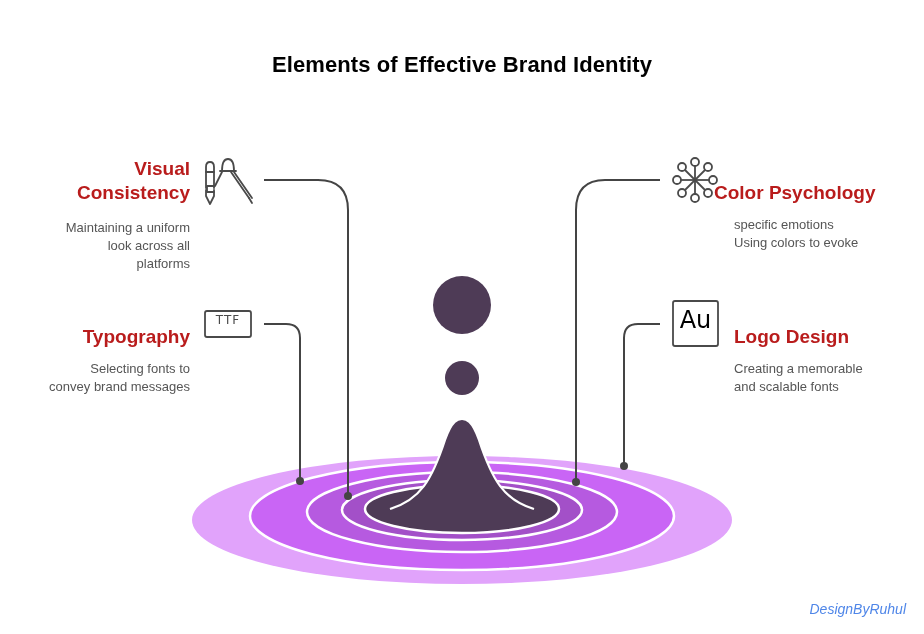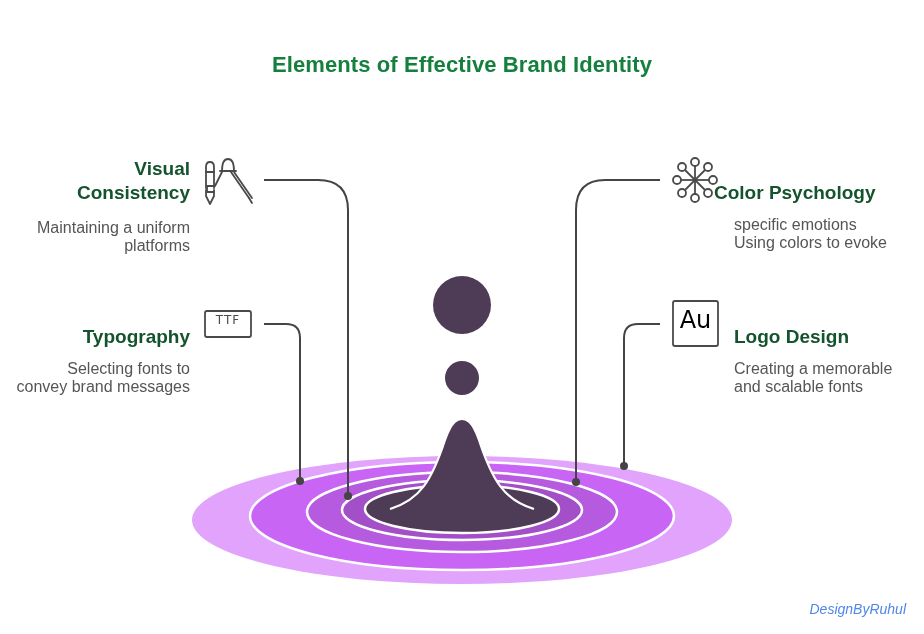--- a/index.html
+++ b/index.html
@@ -1,21 +1,21 @@
 <!DOCTYPE html>
 <html><head>
 <meta charset="utf-8">
 <style>
   html, body { margin: 0; padding: 0; background: #ffffff; }
   body { width: 924px; height: 634px; position: relative; overflow: hidden;
          font-family: "Liberation Sans", "DejaVu Sans", sans-serif; color: #4a4a4a; }
   .title { position: absolute; left: 0; width: 924px; top: 52px; text-align: center;
-           font-size: 22px; font-weight: bold; color: #15803d; letter-spacing: 0.1px; }
-  .item-title { position: absolute; font-size: 19px; font-weight: bold; color: #14532d; line-height: 24px; }
-  .item-desc { position: absolute; font-size: 16px; color: #555555; line-height: 18px; }
+           font-size: 22px; font-weight: bold; color: #000000; letter-spacing: 0.1px; }
+  .item-title { position: absolute; font-size: 19px; font-weight: bold; color: #b91c1c; line-height: 24px; }
+  .item-desc { position: absolute; font-size: 13px; color: #555555; line-height: 18px; }
   .right-align { text-align: right; }
   svg.canvas { position: absolute; left: 0; top: 0; }
   .watermark { position: absolute; right: 18px; top: 601px; font-size: 14px;
                font-style: italic; color: #4f86e8; }
 </style>
 </head>
 <body>
 
 <div class="title">Elements of Effective Brand Identity</div>
 
@@ -89,20 +89,21 @@
 
 <div style="position:absolute; left:205px; top:313px; width:46px; text-align:center; font-family:'DejaVu Sans', sans-serif; font-size:12px; color:#4a4a4a; letter-spacing:1px;">TTF</div>
 <div style="position:absolute; left:673px; top:306px; width:45px; text-align:center; font-family:'DejaVu Sans', sans-serif; font-size:24px; color:#000000;">Au</div>
 
 <div class="item-title right-align" style="left:40px; width:150px; top:157px;">
   <div>Visual</div>
   <div>Consistency</div>
 </div>
 <div class="item-desc right-align" style="left:20px; width:170px; top:219px;">
   <div>Maintaining a uniform</div>
+  <div>look across all</div>
   <div>platforms</div>
 </div>
 
 <div class="item-title right-align" style="left:40px; width:150px; top:325px;">Typography</div>
 <div class="item-desc right-align" style="left:10px; width:180px; top:360px;">
   <div>Selecting fonts to</div>
   <div>convey brand messages</div>
 </div>
 
 <div class="item-title" style="left:714px; top:181px;">Color Psychology</div>

